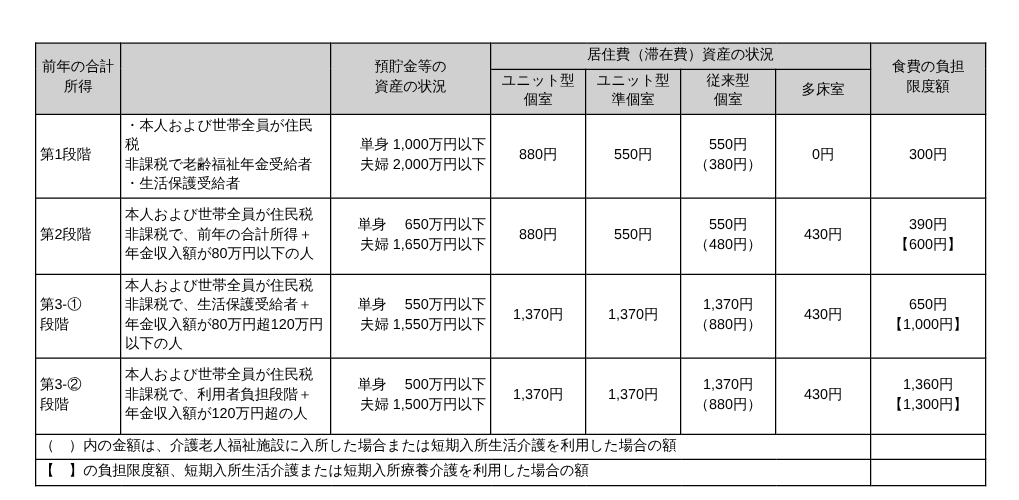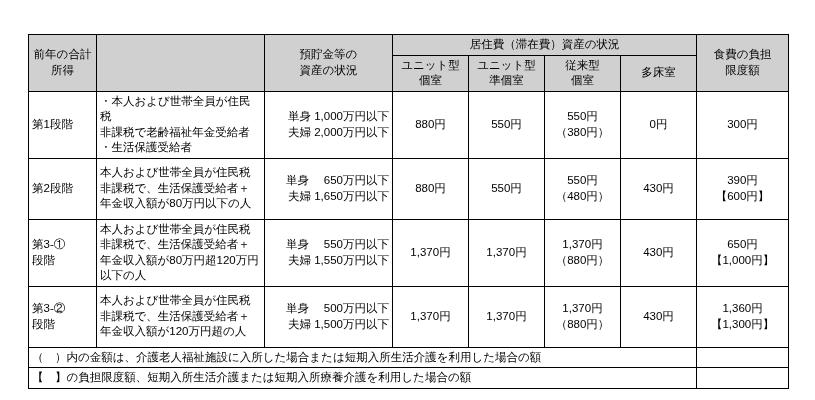--- a/index.html
+++ b/index.html
@@ -121,21 +121,21 @@
         <td class="num-cell">880円</td>
         <td class="num-cell">550円</td>
         <td class="num-cell">550円
 （380円）</td>
         <td class="num-cell">0円</td>
         <td class="num-cell">300円</td>
       </tr>
 
       <tr class="row-tall">
         <td class="stage-cell" style="white-space:pre-line;">第2段階</td>
-        <td class="cond-cell">本人および世帯全員が住民税非課税で、生活保護受給者＋年金収入額が80万円以下の人</td>
+        <td class="cond-cell">本人および世帯全員が住民税非課税で、前年の合計所得＋年金収入額が80万円以下の人</td>
         <td class="asset-cell">単身　 650万円以下
 夫婦 1,650万円以下</td>
         <td class="num-cell">880円</td>
         <td class="num-cell">550円</td>
         <td class="num-cell">550円
 （480円）</td>
         <td class="num-cell">430円</td>
         <td class="num-cell">390円
 【600円】</td>
       </tr>
@@ -151,21 +151,21 @@
         <td class="num-cell">1,370円
 （880円）</td>
         <td class="num-cell">430円</td>
         <td class="num-cell">650円
 【1,000円】</td>
       </tr>
 
       <tr class="row-tall">
         <td class="stage-cell" style="white-space:pre-line;">第3-②
 段階</td>
-        <td class="cond-cell">本人および世帯全員が住民税非課税で、生活保護受給者＋年金収入額が120万円超の人</td>
+        <td class="cond-cell">本人および世帯全員が住民税非課税で、利用者負担段階＋年金収入額が120万円超の人</td>
         <td class="asset-cell">単身　 500万円以下
 夫婦 1,500万円以下</td>
         <td class="num-cell">1,370円</td>
         <td class="num-cell">1,370円</td>
         <td class="num-cell">1,370円
 （880円）</td>
         <td class="num-cell">430円</td>
         <td class="num-cell">1,360円
 【1,300円】</td>
       </tr>

